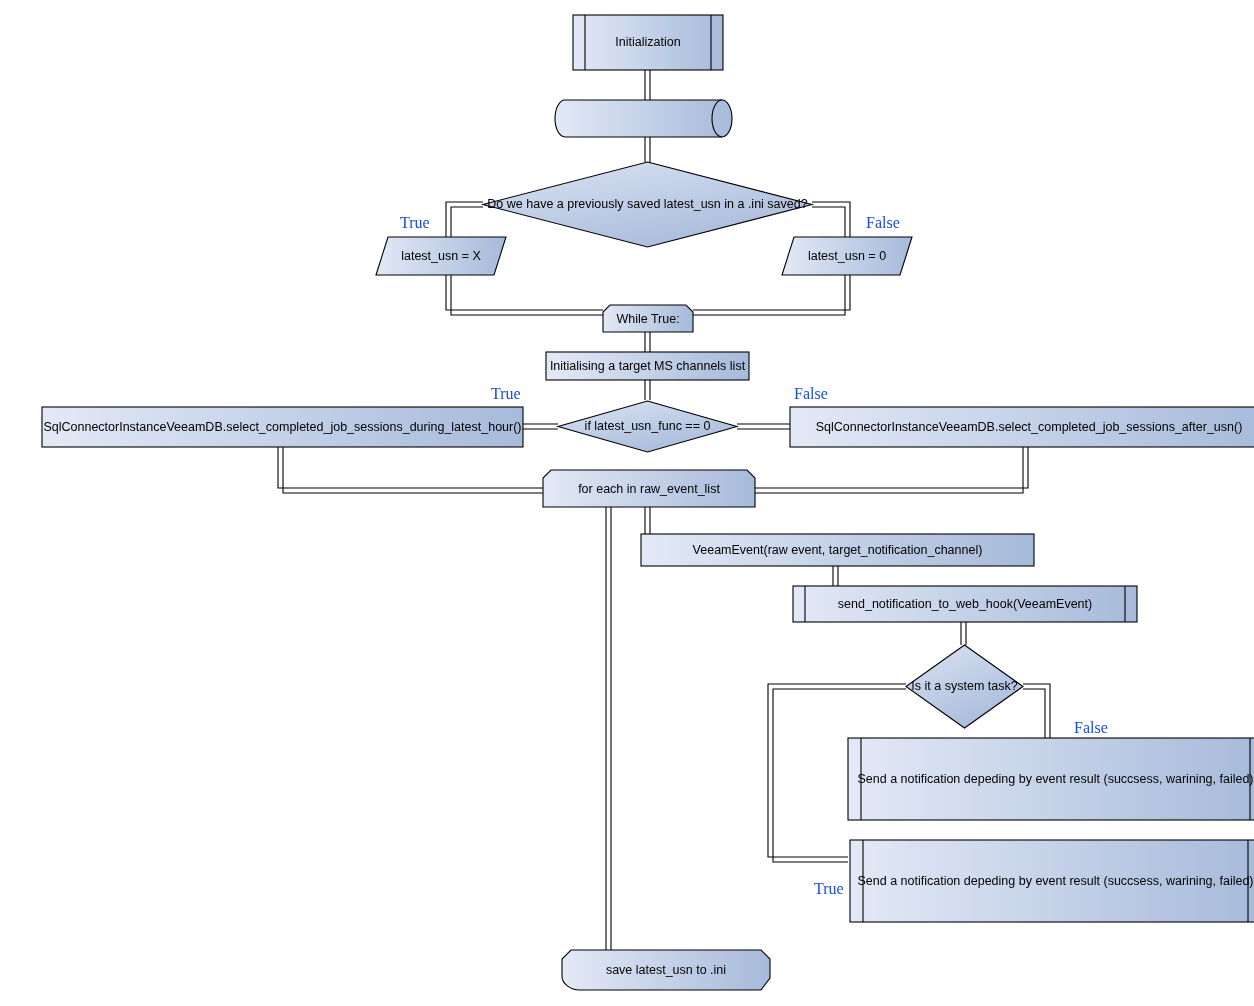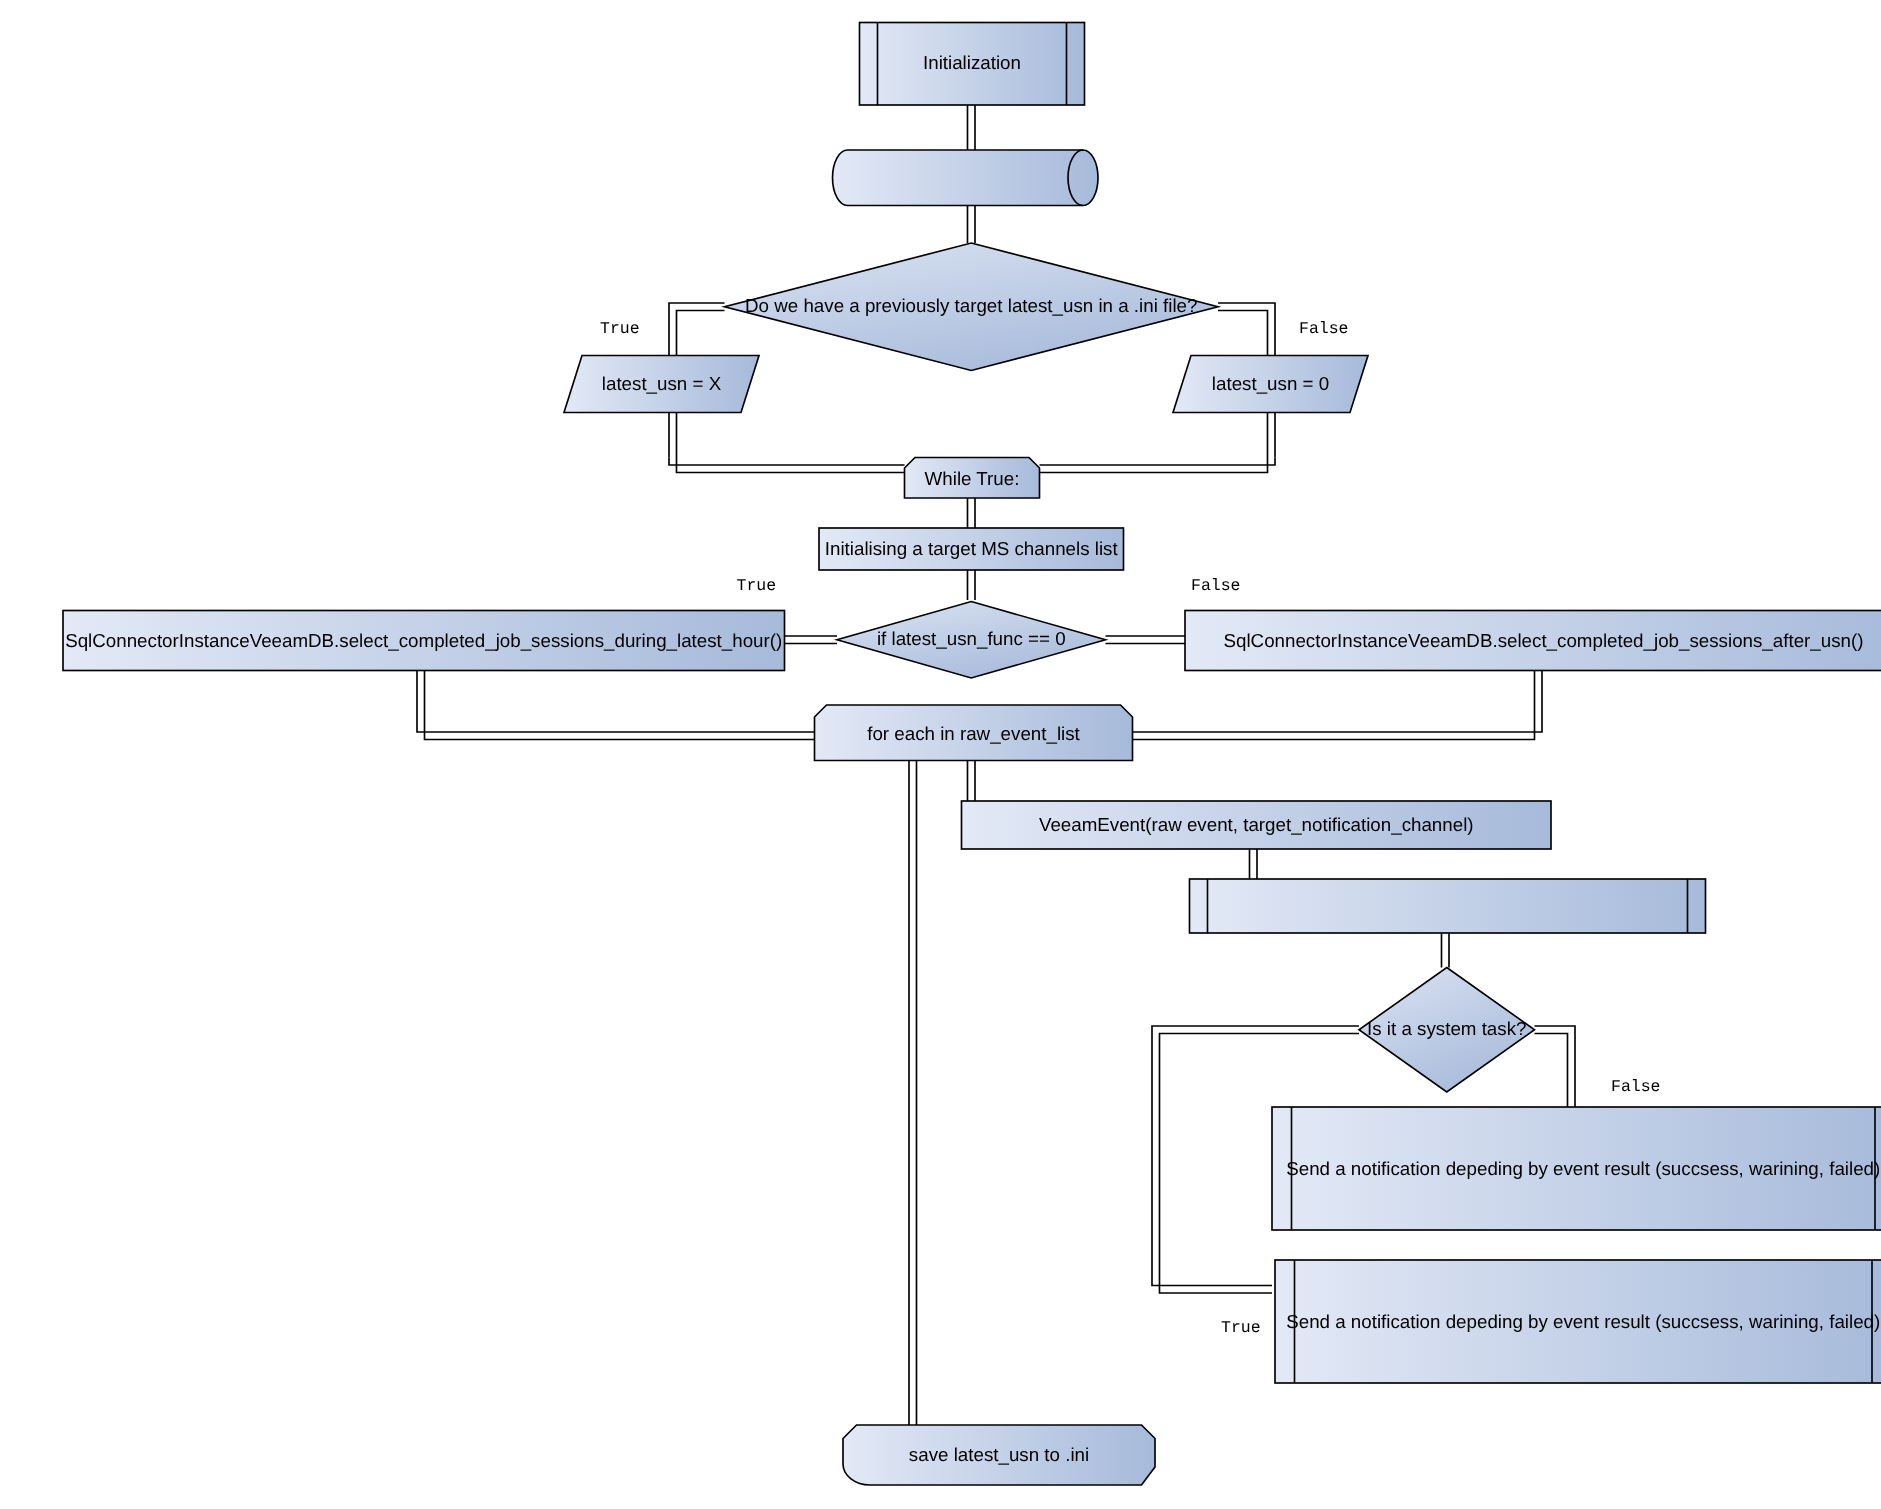--- a/index.html
+++ b/index.html
@@ -30,23 +30,23 @@
     justify-content: center;
     font-family: "Liberation Sans", sans-serif;
     font-size: 12.5px;
     color: #000000;
     white-space: nowrap;
     pointer-events: none;
     line-height: 1;
   }
   .edge-label {
     position: absolute;
-    font-family: Liberation Mono, monospace;
-    font-size: 11px;
-    color: #000000;
+    font-family: Liberation Serif, serif;
+    font-size: 16px;
+    color: #1d4ed8;
     white-space: nowrap;
     line-height: 1;
   }
 </style>
 </head>
 <body>
 
 <div id="canvas">
 
   <svg width="1254" height="1006">
@@ -187,40 +187,41 @@
       <g>
         <path d="M543,950 L733,950 L742,959 L742,978 L733,990 L552,990 A18,14 0 0 1 534,976 L534,959 Z" fill="url(#gradBlue)"></path>
       </g>
 
     </g>
   </svg>
 
   <div class="node-label" style="left:545px; top:15px; width:150px; height:55px;">Initialization</div>
 
 
-  <div class="node-label" style="left:455px; top:192px; width:329px; height:25px;">Do we have a previously target latest_usn in a .ini file?</div>
+  <div class="node-label" style="left:455px; top:192px; width:329px; height:25px;">Do we have a previously saved latest_usn in a .ini saved?</div>
 
   <div class="node-label" style="left:348px; top:237px; width:130px; height:38px;">latest_usn = X</div>
 
   <div class="node-label" style="left:754px; top:237px; width:130px; height:38px;">latest_usn = 0</div>
 
   <div class="node-label" style="left:575px; top:307px; width:90px; height:25px;">While True:</div>
 
   <div class="node-label" style="left:518px; top:352px; width:203px; height:28px;">Initialising a target MS channels list</div>
 
   <div class="node-label" style="left:530px; top:415px; width:179px; height:23px;">if latest_usn_func == 0</div>
 
   <div class="node-label" style="left:14px; top:407px; width:481px; height:40px;">SqlConnectorInstanceVeeamDB.select_completed_job_sessions_during_latest_hour()</div>
 
   <div class="node-label" style="left:762px; top:407px; width:478px; height:40px;">SqlConnectorInstanceVeeamDB.select_completed_job_sessions_after_usn()</div>
 
   <div class="node-label" style="left:613px; top:534px; width:393px; height:32px;">VeeamEvent(raw event, target_notification_channel)</div>
 
   <div class="node-label" style="left:515px; top:474px; width:212px; height:30px;">for each in raw_event_list</div>
 
+  <div class="node-label" style="left:765px; top:586px; width:344px; height:36px;">send_notification_to_web_hook(VeeamEvent)</div>
 
   <div class="node-label" style="left:878px; top:675px; width:117px; height:23px;">Is it a system task?</div>
 
   <div class="node-label" style="left:833px; top:738px; width:389px; height:82px;">Send a notification depeding by event result (succsess, warining, failed)</div>
 
   <div class="node-label" style="left:835px; top:840px; width:385px; height:82px;">Send a notification depeding by event result (succsess, warining, failed)</div>
 
   <div class="node-label" style="left:534px; top:950px; width:208px; height:40px;">save latest_usn to .ini</div>
 
   <div class="edge-label" style="left:372px; top:215px;">True</div>

